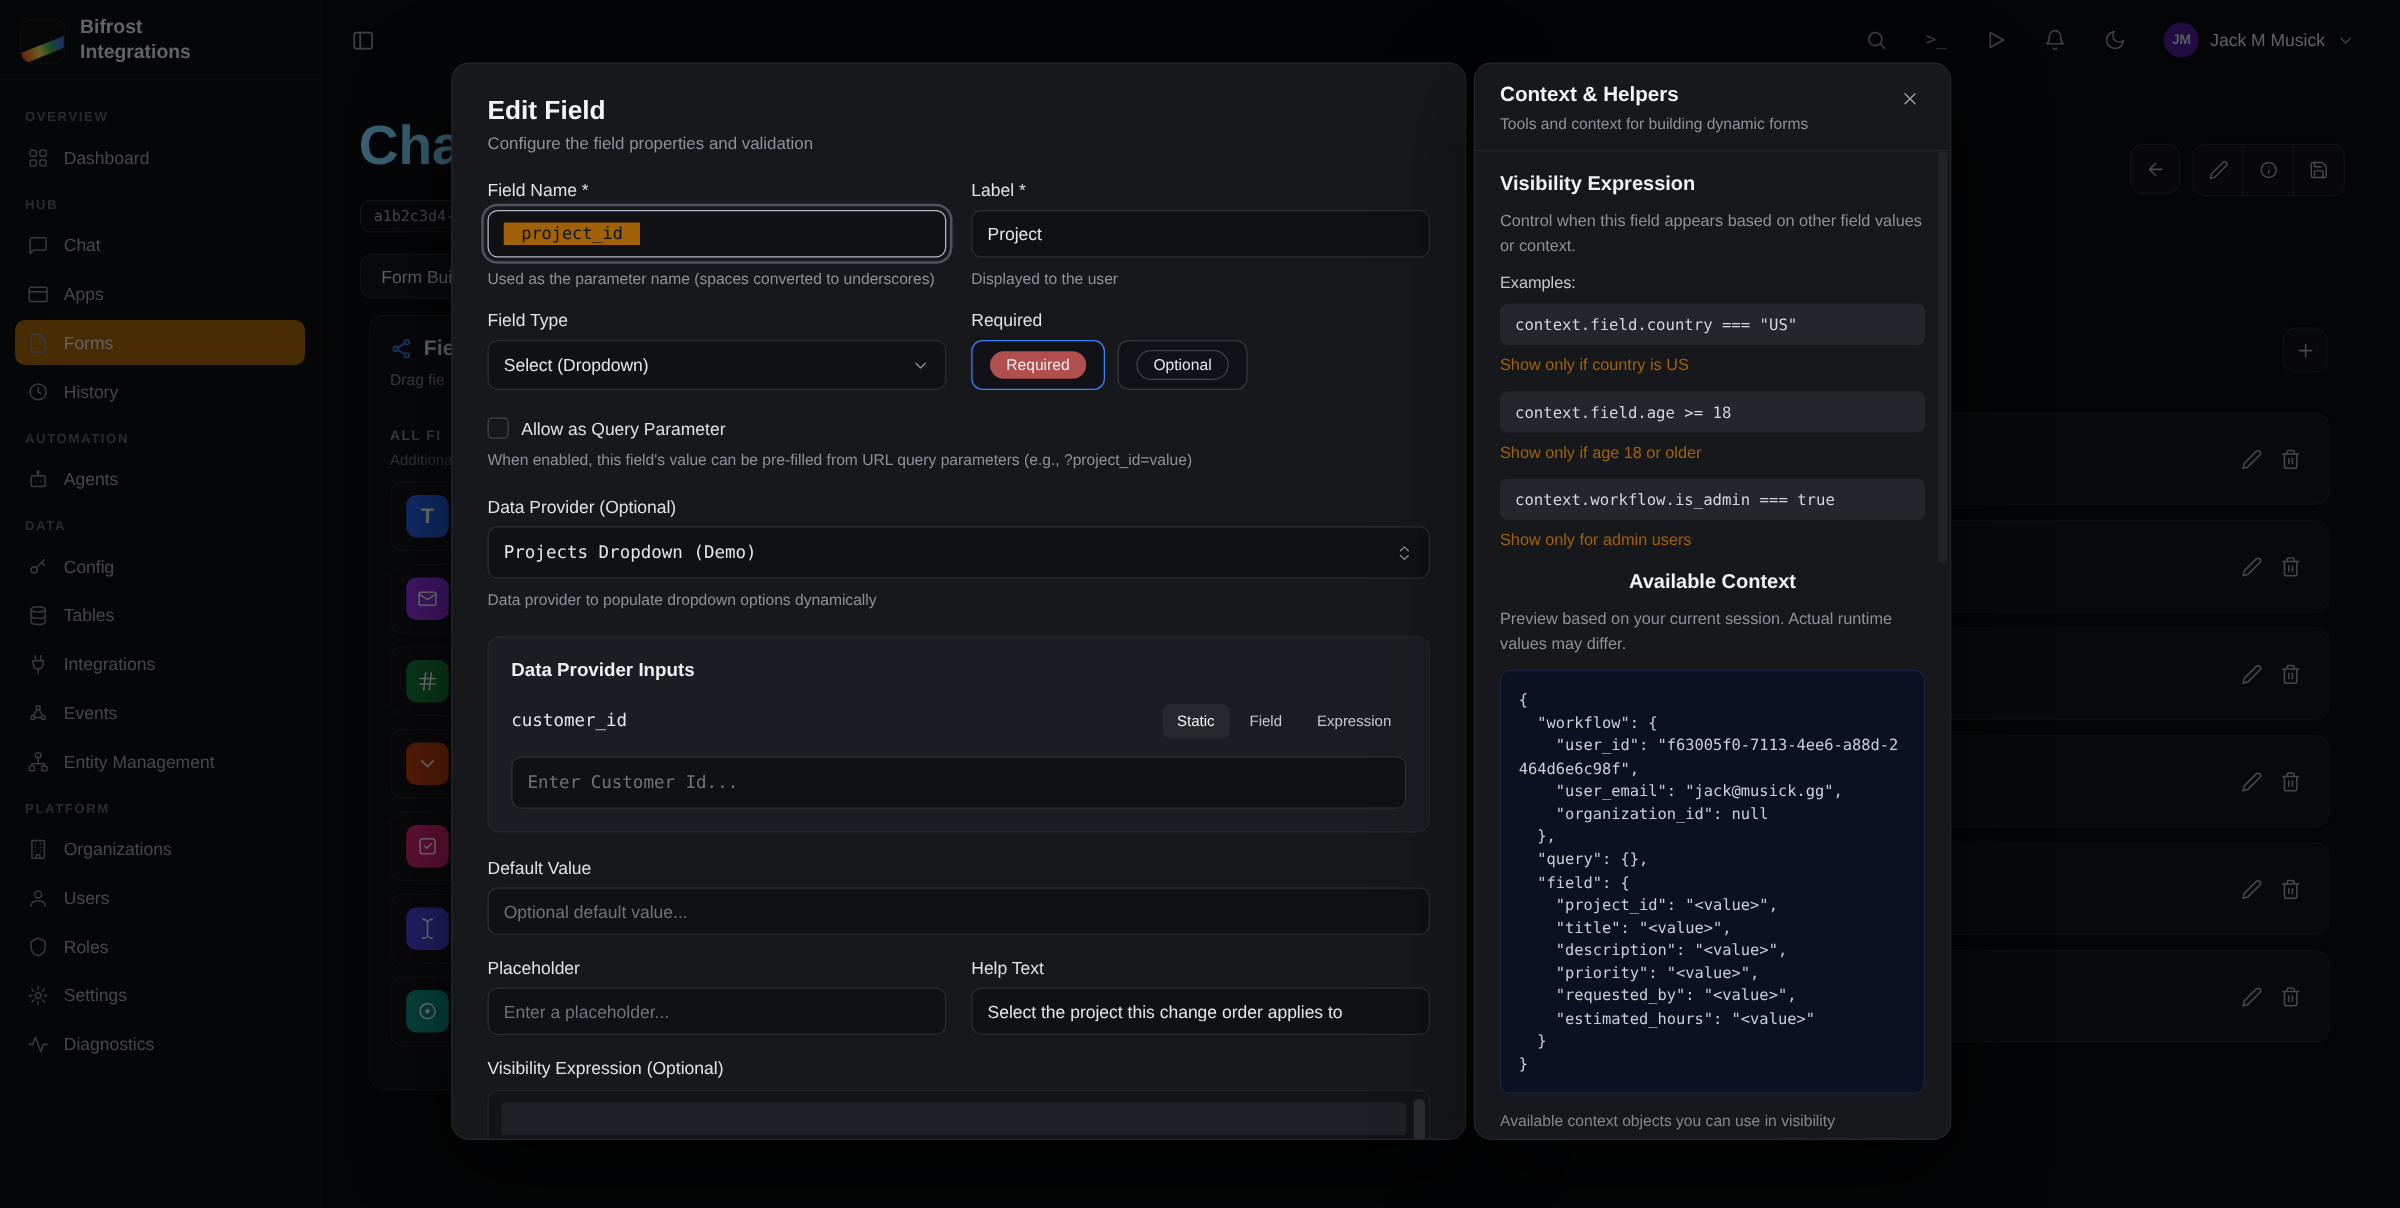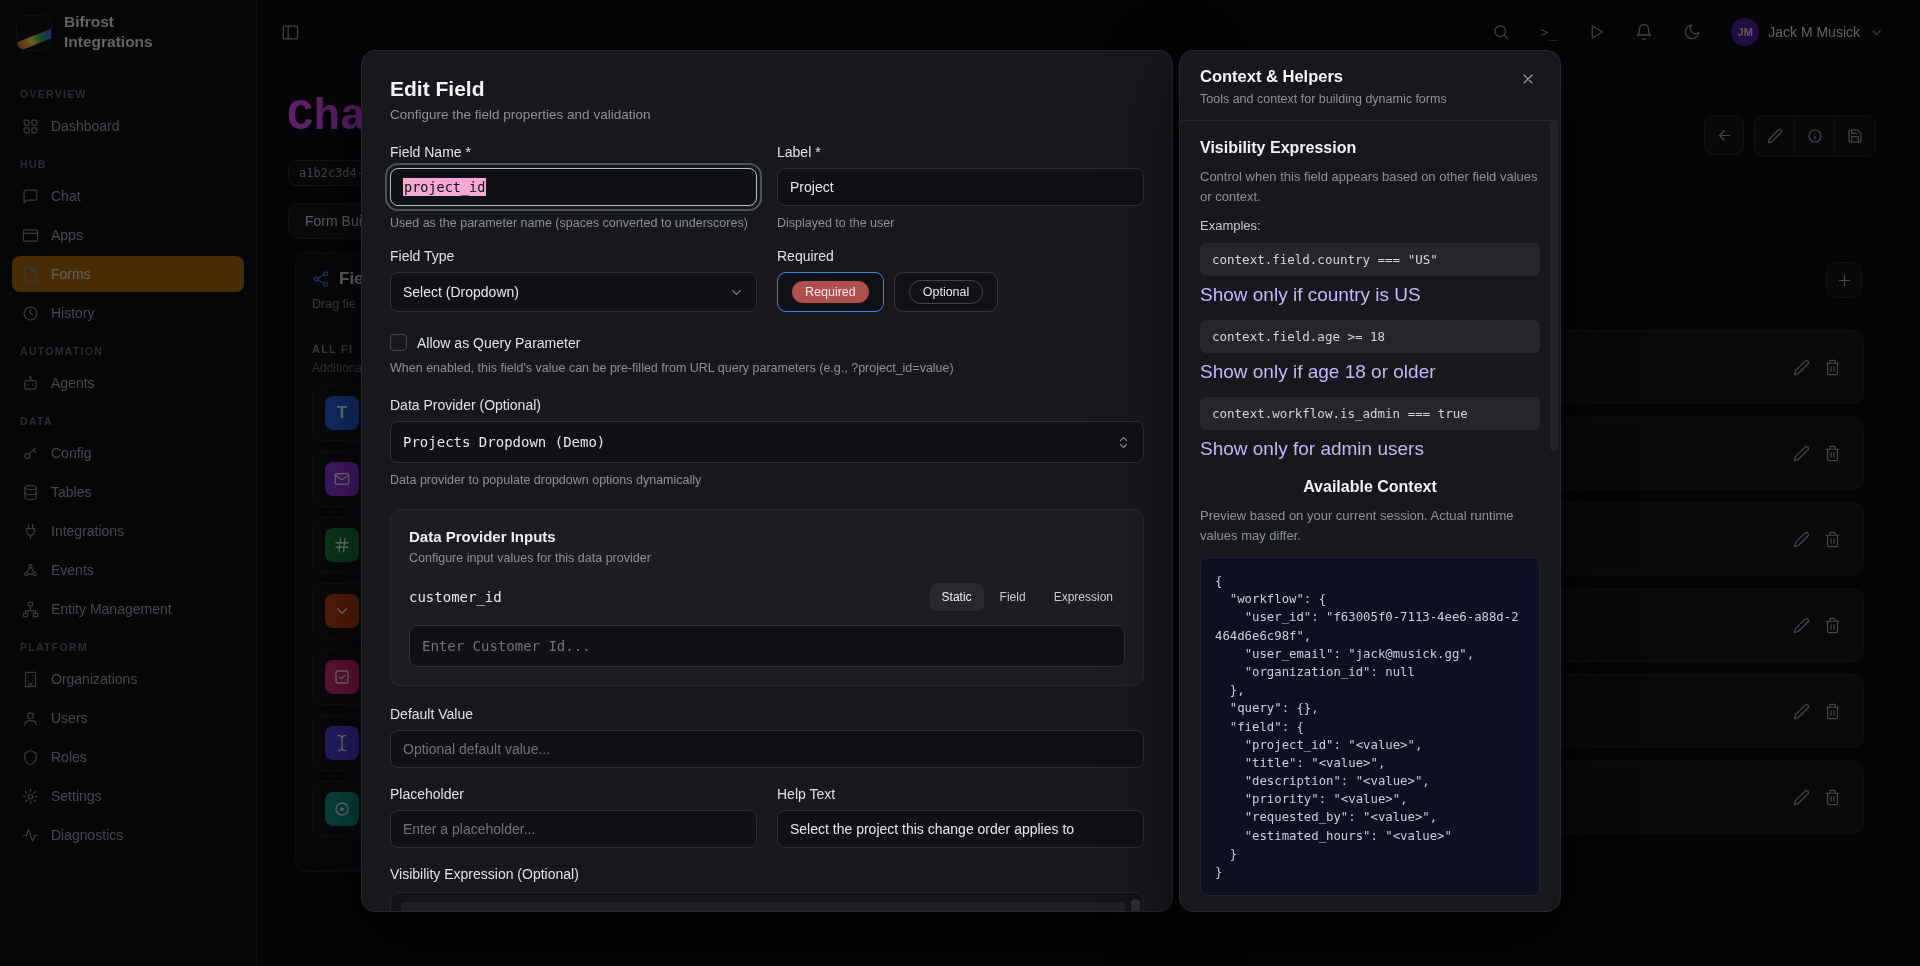--- a/index.html
+++ b/index.html
@@ -28,21 +28,21 @@
     padding:0 36px 0 24px; z-index:1; }
   .tb-right { margin-left:auto; display:flex; align-items:center; gap:30px; color:#8b8f97; }
   .tb-btn { background:none; border:none; color:#8b8f97; cursor:pointer; display:flex; align-items:center; }
   .tb-term { font-family:"DejaVu Sans Mono","Liberation Mono",monospace; font-size:14px; }
   .userbox { display:flex; align-items:center; gap:9px; cursor:pointer; }
   .avatar { width:28px; height:28px; border-radius:50%; background:#4c1d95; color:#c7cbd1; font-size:11px; font-weight:600;
     display:flex; align-items:center; justify-content:center; }
   .username { color:#d5d8dc; font-size:14px; }
 
   
-  .bg-title { position:absolute; left:287px; top:92px; font-size:44px; font-weight:800; color:#d946ef; z-index:1;font-family:Liberation Mono, monospace; }
+  .bg-title { position:absolute; left:287px; top:92px; font-size:44px; font-weight:800; color:#7dd3fc; z-index:1; }
   .bg-badge { position:absolute; left:288px; top:160px; font-size:12px; color:#9aa0a8; background:#121318;
     border:1px solid #2a2d33; border-radius:8px; padding:5px 10px; z-index:1; }
   .bg-tab { position:absolute; left:288px; top:203px; font-size:14px; color:#cfd3d9; background:#16171c;
     border:1px solid #26282e; border-radius:10px; padding:9px 16px; z-index:1; }
   .palette { position:absolute; left:295px; top:252px; width:312px; height:620px; background:#111217;
     border:1px solid #202228; border-radius:12px; padding:16px; z-index:1; }
   .pal-head { display:flex; align-items:center; gap:9px; color:#e3e5e9; font-weight:700; font-size:17px; }
   .pal-head .picon { color:#3b82f6; display:flex; }
   .pal-sub { color:#84888f; font-size:12.5px; margin-top:8px; }
   .pal-group { font-size:11px; font-weight:700; letter-spacing:1.2px; color:#7f838b; margin-top:32px; }
@@ -72,21 +72,21 @@
   .modal { width:812px; height:862px; background:#17181c; border:1px solid #26272c; border-radius:14px;
     padding:26px 28px; overflow:hidden; box-shadow:0 24px 70px rgba(0,0,0,.6); }
   .m-title { font-size:21px; font-weight:800; color:#f3f4f6; }
   .m-sub { font-size:13.5px; color:#8d9199; margin-top:6px; margin-bottom:22px; }
   .grid2 { display:grid; grid-template-columns:1fr 1fr; column-gap:20px; }
   .f-label { font-size:14px; color:#dfe2e6; margin-bottom:8px; }
   .input { width:100%; height:38px; background:#101114; border:1px solid #2c2e35; border-radius:8px; color:#e5e7eb;
     font-size:14px; padding:0 12px; display:flex; align-items:center; }
   input.input::placeholder { color:#6f737b; }
   .focused { border:1px solid #b6bcc5; outline:2px solid #4d525c; outline-offset:3px; }
-  .sel { background:#f9a8d4; color:#0d1117; font-size:13.5px; padding:1px 1px; }
+  .sel { background:#a16207; color:#0d1117; font-size:13.5px; padding:1px 14px; }
   .f-help { font-size:12.5px; color:#8d9199; margin-top:8px; line-height:1.45; }
   .selectbox { height:40px; background:#101114; border:1px solid #2c2e35; border-radius:8px; display:flex;
     align-items:center; justify-content:space-between; padding:0 12px; color:#e5e7eb; font-size:14px; cursor:pointer; }
   .req-wrap { display:flex; gap:10px; }
   .req-btn { height:40px; border-radius:9px; border:1px solid #33363c; background:#111217; display:flex; align-items:center;
     padding:0 14px; cursor:pointer; }
   .req-btn.sel-btn { border-color:#3b82f6; }
   .pill-red { background:#b14e4e; color:#f6eded; font-size:12.5px; border-radius:999px; padding:4px 13px; }
   .pill-ghost { border:1px solid #3f434b; color:#e5e7eb; font-size:12.5px; border-radius:999px; padding:4px 13px; }
   .chk-row { display:flex; align-items:center; gap:10px; margin-top:22px; }
@@ -109,21 +109,21 @@
     overflow:hidden; position:relative; box-shadow:0 24px 70px rgba(0,0,0,.6); }
   .h-head { padding:16px 20px 14px; border-bottom:1px solid #232429; display:flex; justify-content:space-between; align-items:flex-start; }
   .h-title { font-size:16.5px; font-weight:800; color:#f3f4f6; }
   .h-sub { font-size:12.5px; color:#8d9199; margin-top:6px; }
   .h-close { background:none; border:none; color:#9ba0a7; cursor:pointer; padding:4px; }
   .h-body { padding:18px 20px; }
   .h-sec-title { font-size:16px; font-weight:800; color:#f0f2f4; margin-bottom:10px; }
   .h-p { font-size:13px; color:#8d9199; line-height:1.5; margin-bottom:12px; }
   .h-ex-label { font-size:13px; color:#c6cad0; margin-bottom:10px; }
   .h-chip { display:block; background:#24262b; border-radius:6px; padding:9px 12px; font-size:12.5px; color:#d3d7dd; white-space:nowrap; overflow:hidden; }
-  .h-cap { font-size:19px; color:#c4b5fd; margin:8px 0 14px; }
+  .h-cap { font-size:13px; color:#a16207; margin:8px 0 14px; }
   .h-json { background:#0c1022; border:1px solid #1c2140; border-radius:8px; padding:14px; font-size:12.3px; line-height:1.48;
     color:#c9cfdb; white-space:pre-wrap; word-break:break-all; margin-bottom:12px; }
   .h-foot { font-size:12.5px; color:#84888f; line-height:1.7; }
   .h-op { background:#26282d; border-radius:4px; padding:1px 6px; font-size:11.5px; color:#c2c6cc; }
   .h-scrollbar { position:absolute; right:2px; top:70px; width:8px; height:330px; background:#2a2c31; border-radius:4px; opacity:.6; }
 </style>
 </head>
 <body>
 
 <aside class="sidebar">
@@ -569,21 +569,20 @@
             <svg class="ic" width="15" height="15" viewBox="0 0 24 24">
               <path d="M7 15l5 5 5-5M7 9l5-5 5 5"></path>
             </svg>
           </span>
       </div>
       <div class="f-help">Data provider to populate dropdown options dynamically</div>
     </div>
 
     <div class="provider-card">
       <div class="pc-title">Data Provider Inputs</div>
-      <div class="pc-sub">Configure input values for this data provider</div>
       <div class="pc-row">
         <span class="pc-param mono">customer_id</span>
         <div class="mode-tabs">
           <button class="mode-tab active">Static</button>
           <button class="mode-tab">Field</button>
           <button class="mode-tab">Expression</button>
         </div>
       </div>
       <input class="input mono" style="margin-top: 14px; height: 42px;" placeholder="Enter Customer Id...">
     </div>

